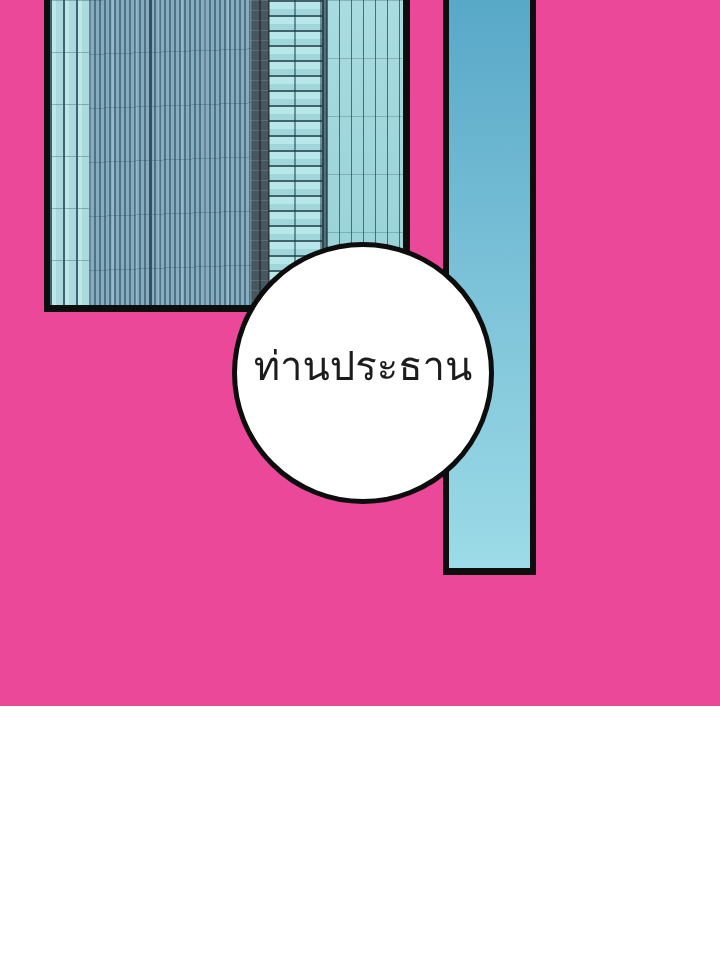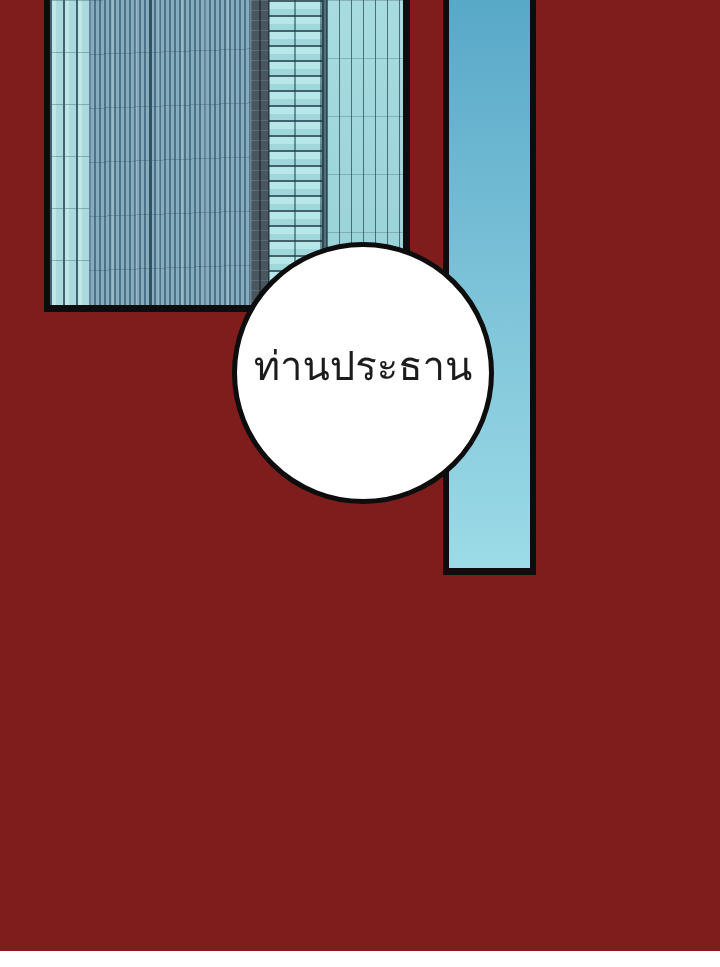--- a/index.html
+++ b/index.html
@@ -4,22 +4,22 @@
 <style>
   * { margin: 0; padding: 0; box-sizing: border-box; }
   html, body {
     width: 720px; height: 967px;
     background: #ffffff;
     overflow: hidden;
     font-family: "DejaVu Sans", "Liberation Sans", sans-serif;
   }
   .page {
     position: relative;
-    width: 720px; height: 951px;
-    background: #7f1d1d;
+    width: 720px; height: 706px;
+    background: #ec4899;
   }
 
   
   .building-panel {
     position: absolute;
     left: 44px; top: 0;
     width: 366px; height: 312px;
     border-left: 6px solid #0d0d0d;
     border-right: 7px solid #0d0d0d;
     border-bottom: 7px solid #0d0d0d;

